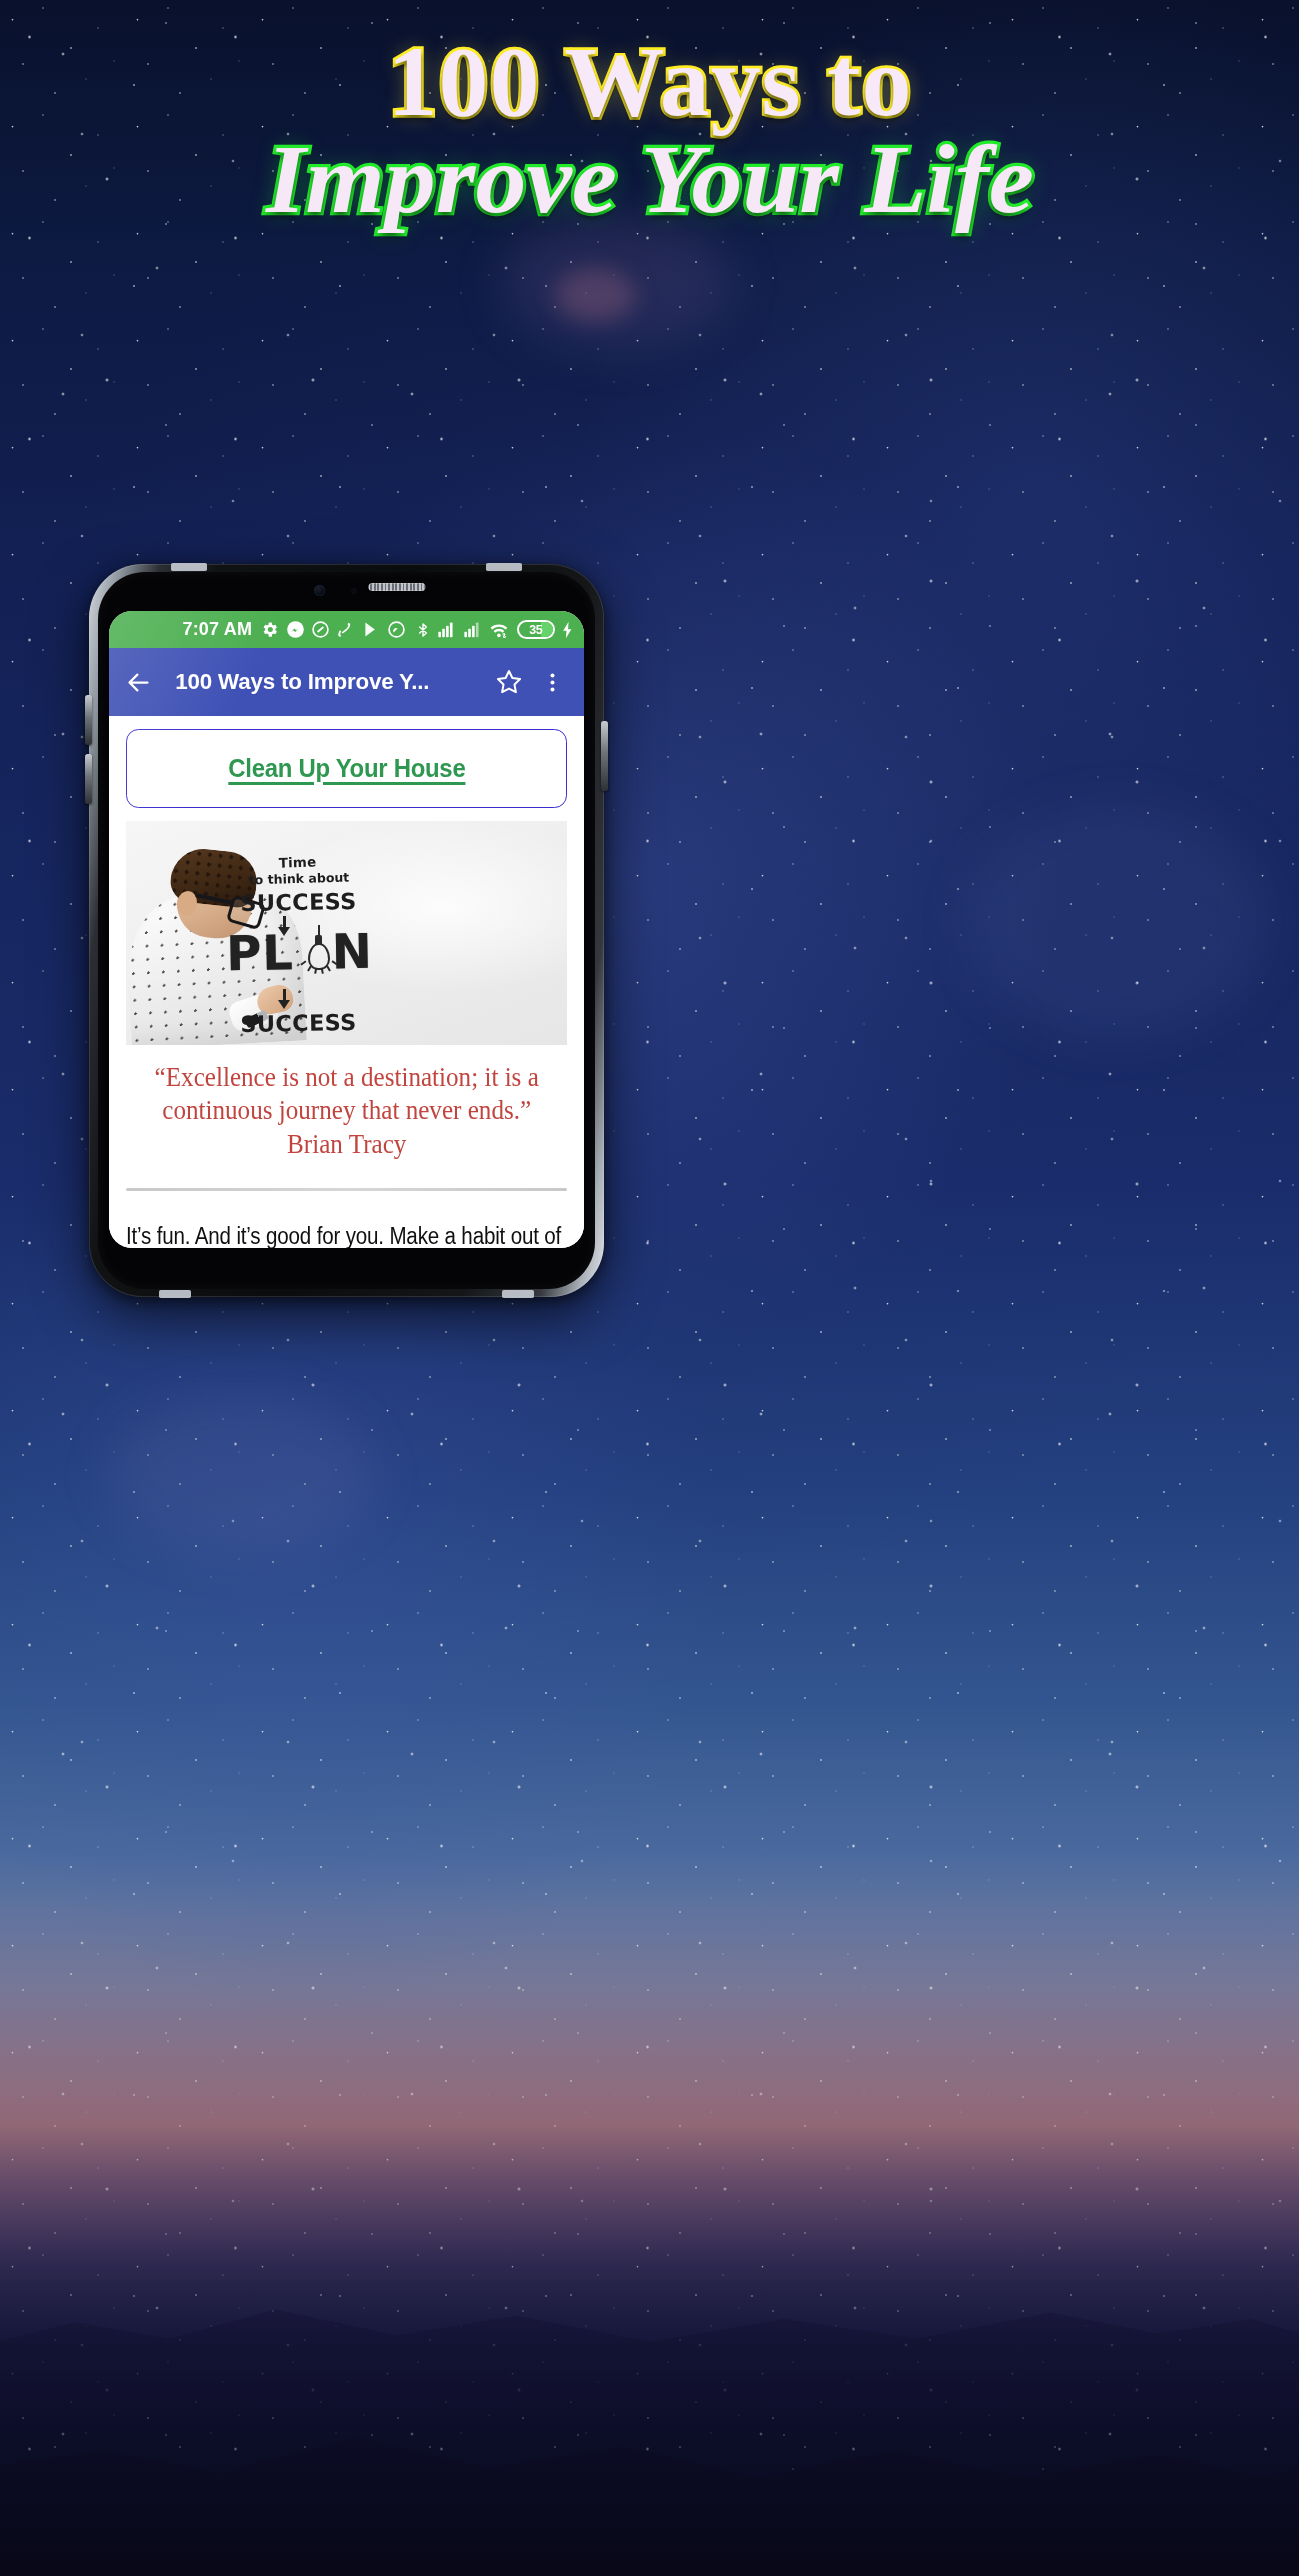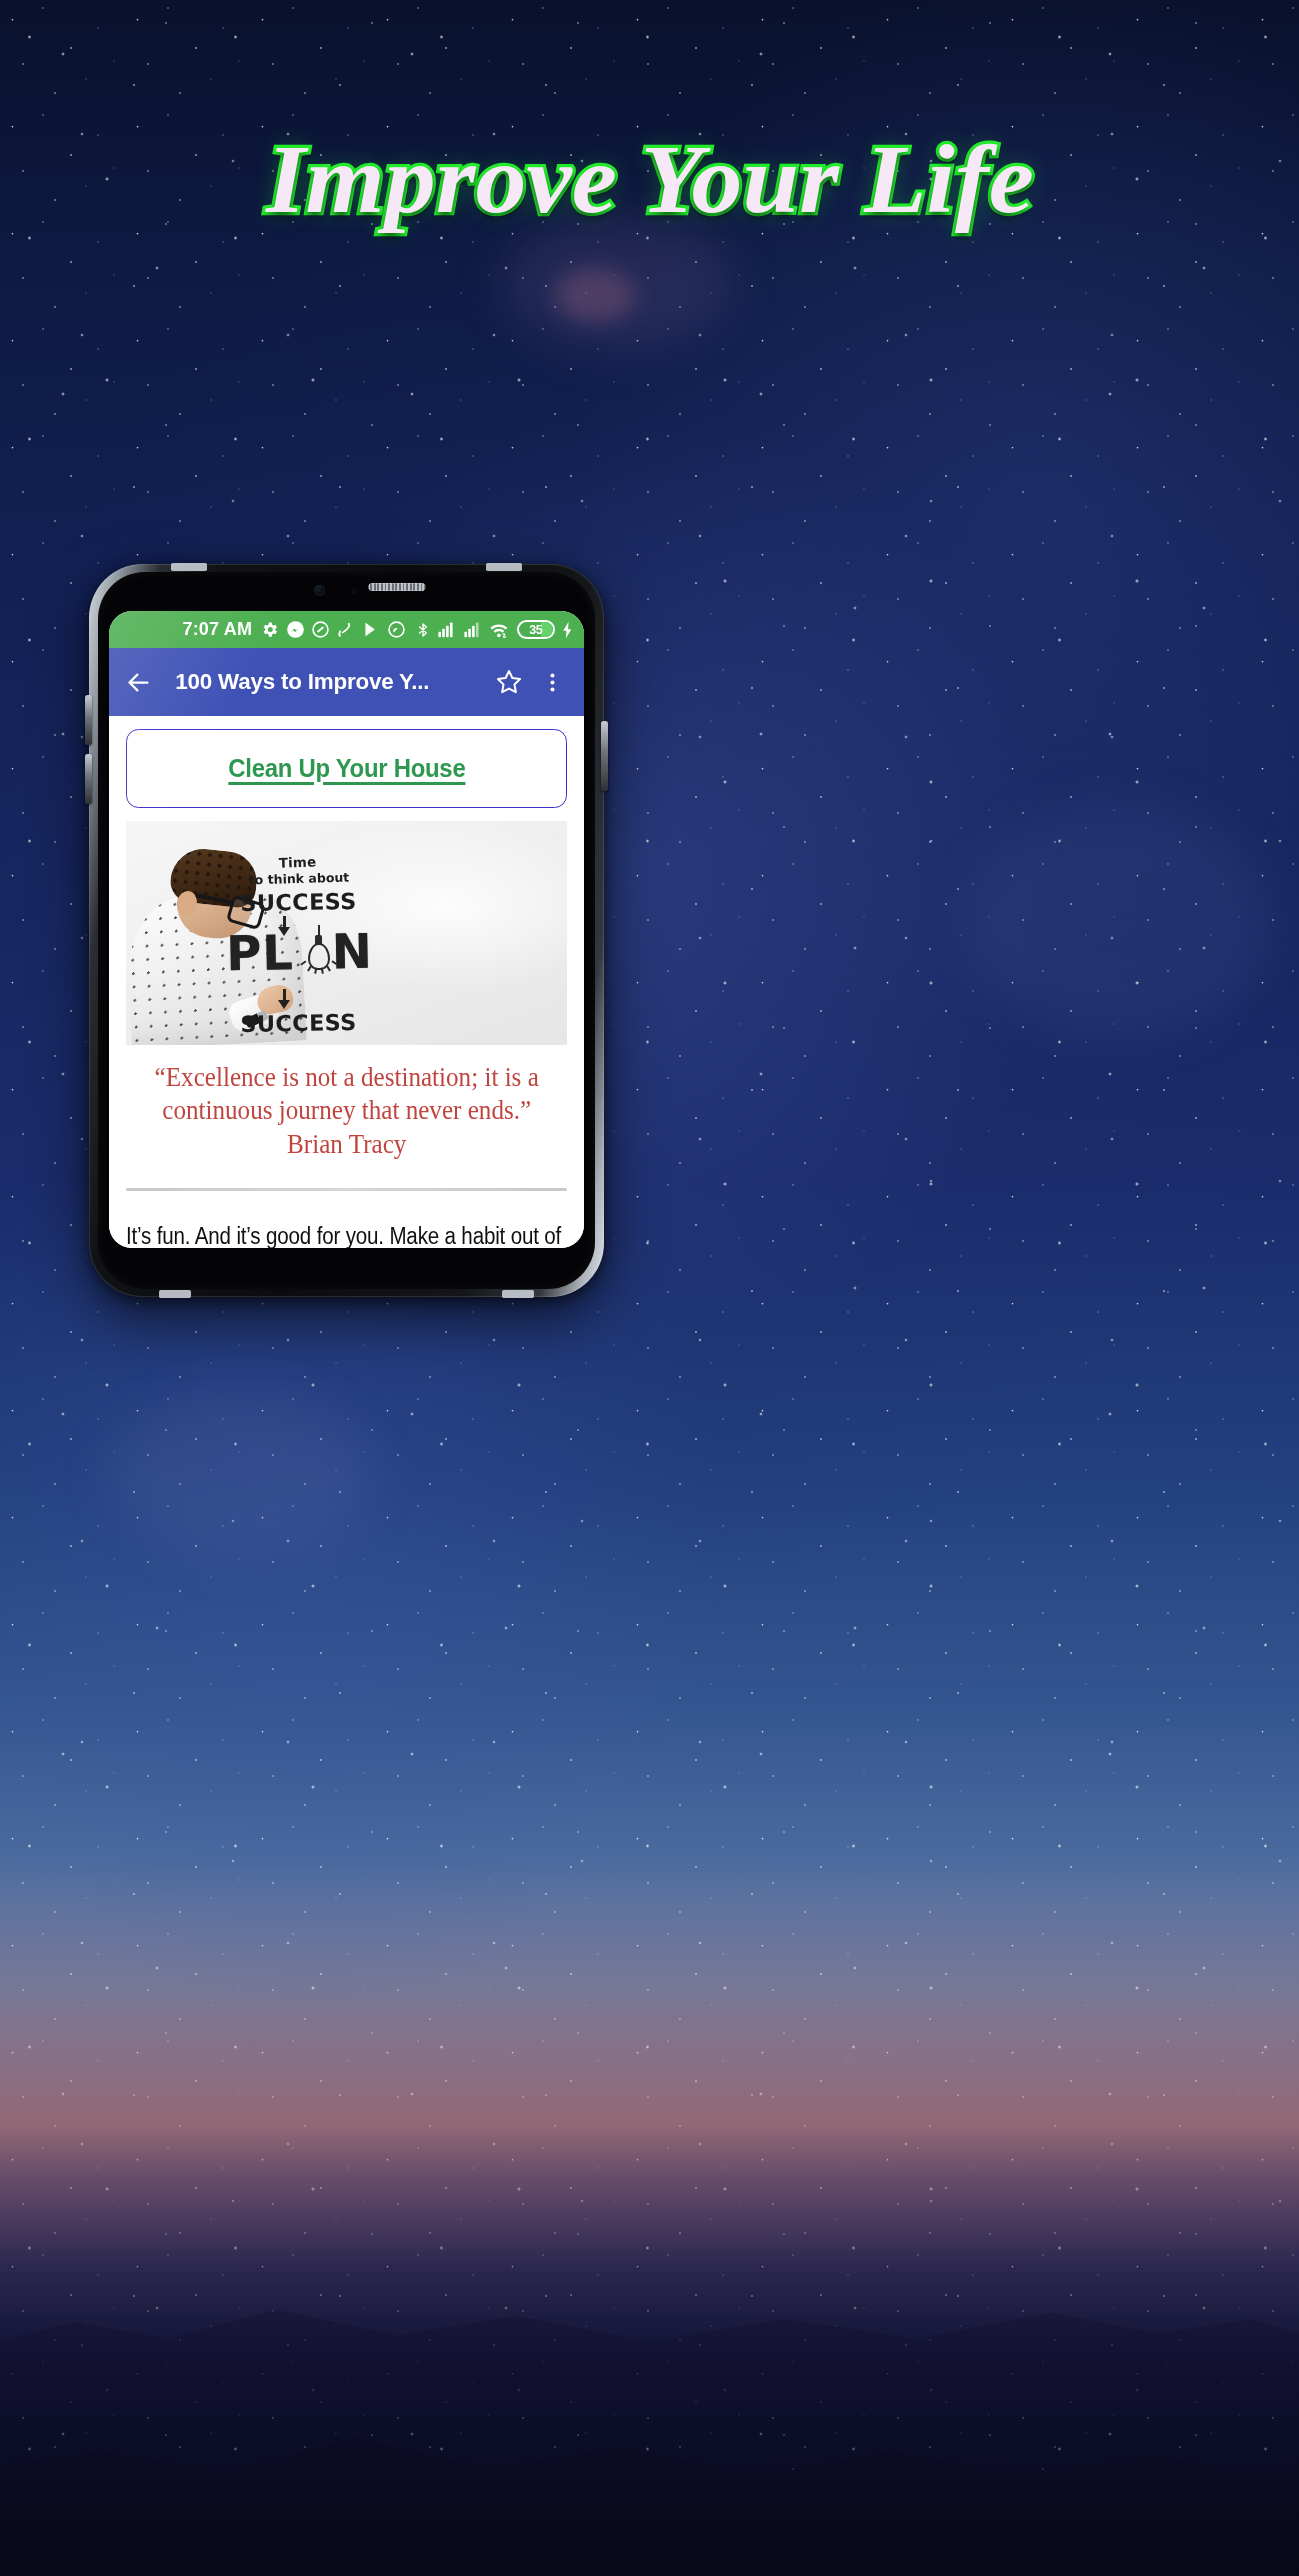--- a/index.html
+++ b/index.html
@@ -628,20 +628,21 @@
   <div class="stars stars-b"></div>
   <div class="stars stars-c"></div>
   <div class="nebula neb1"></div>
   <div class="nebula neb2"></div>
   <div class="nebula neb3"></div>
   <div class="nebula neb4"></div>
   <div class="stars-fade-low"></div>
   <div class="ridge-far"></div>
   <div class="ridge-near"></div>
 
+  <div class="headline title-line1">100 Ways to</div>
   <div class="headline title-line2">Improve Your Life</div>
 
   <div class="phone">
     <div class="phone-frame"></div>
     <div class="band band-tl"></div>
     <div class="band band-tr"></div>
     <div class="band band-bl"></div>
     <div class="band band-br"></div>
     <div class="btn-side btn-vol-up"></div>
     <div class="btn-side btn-vol-down"></div>

